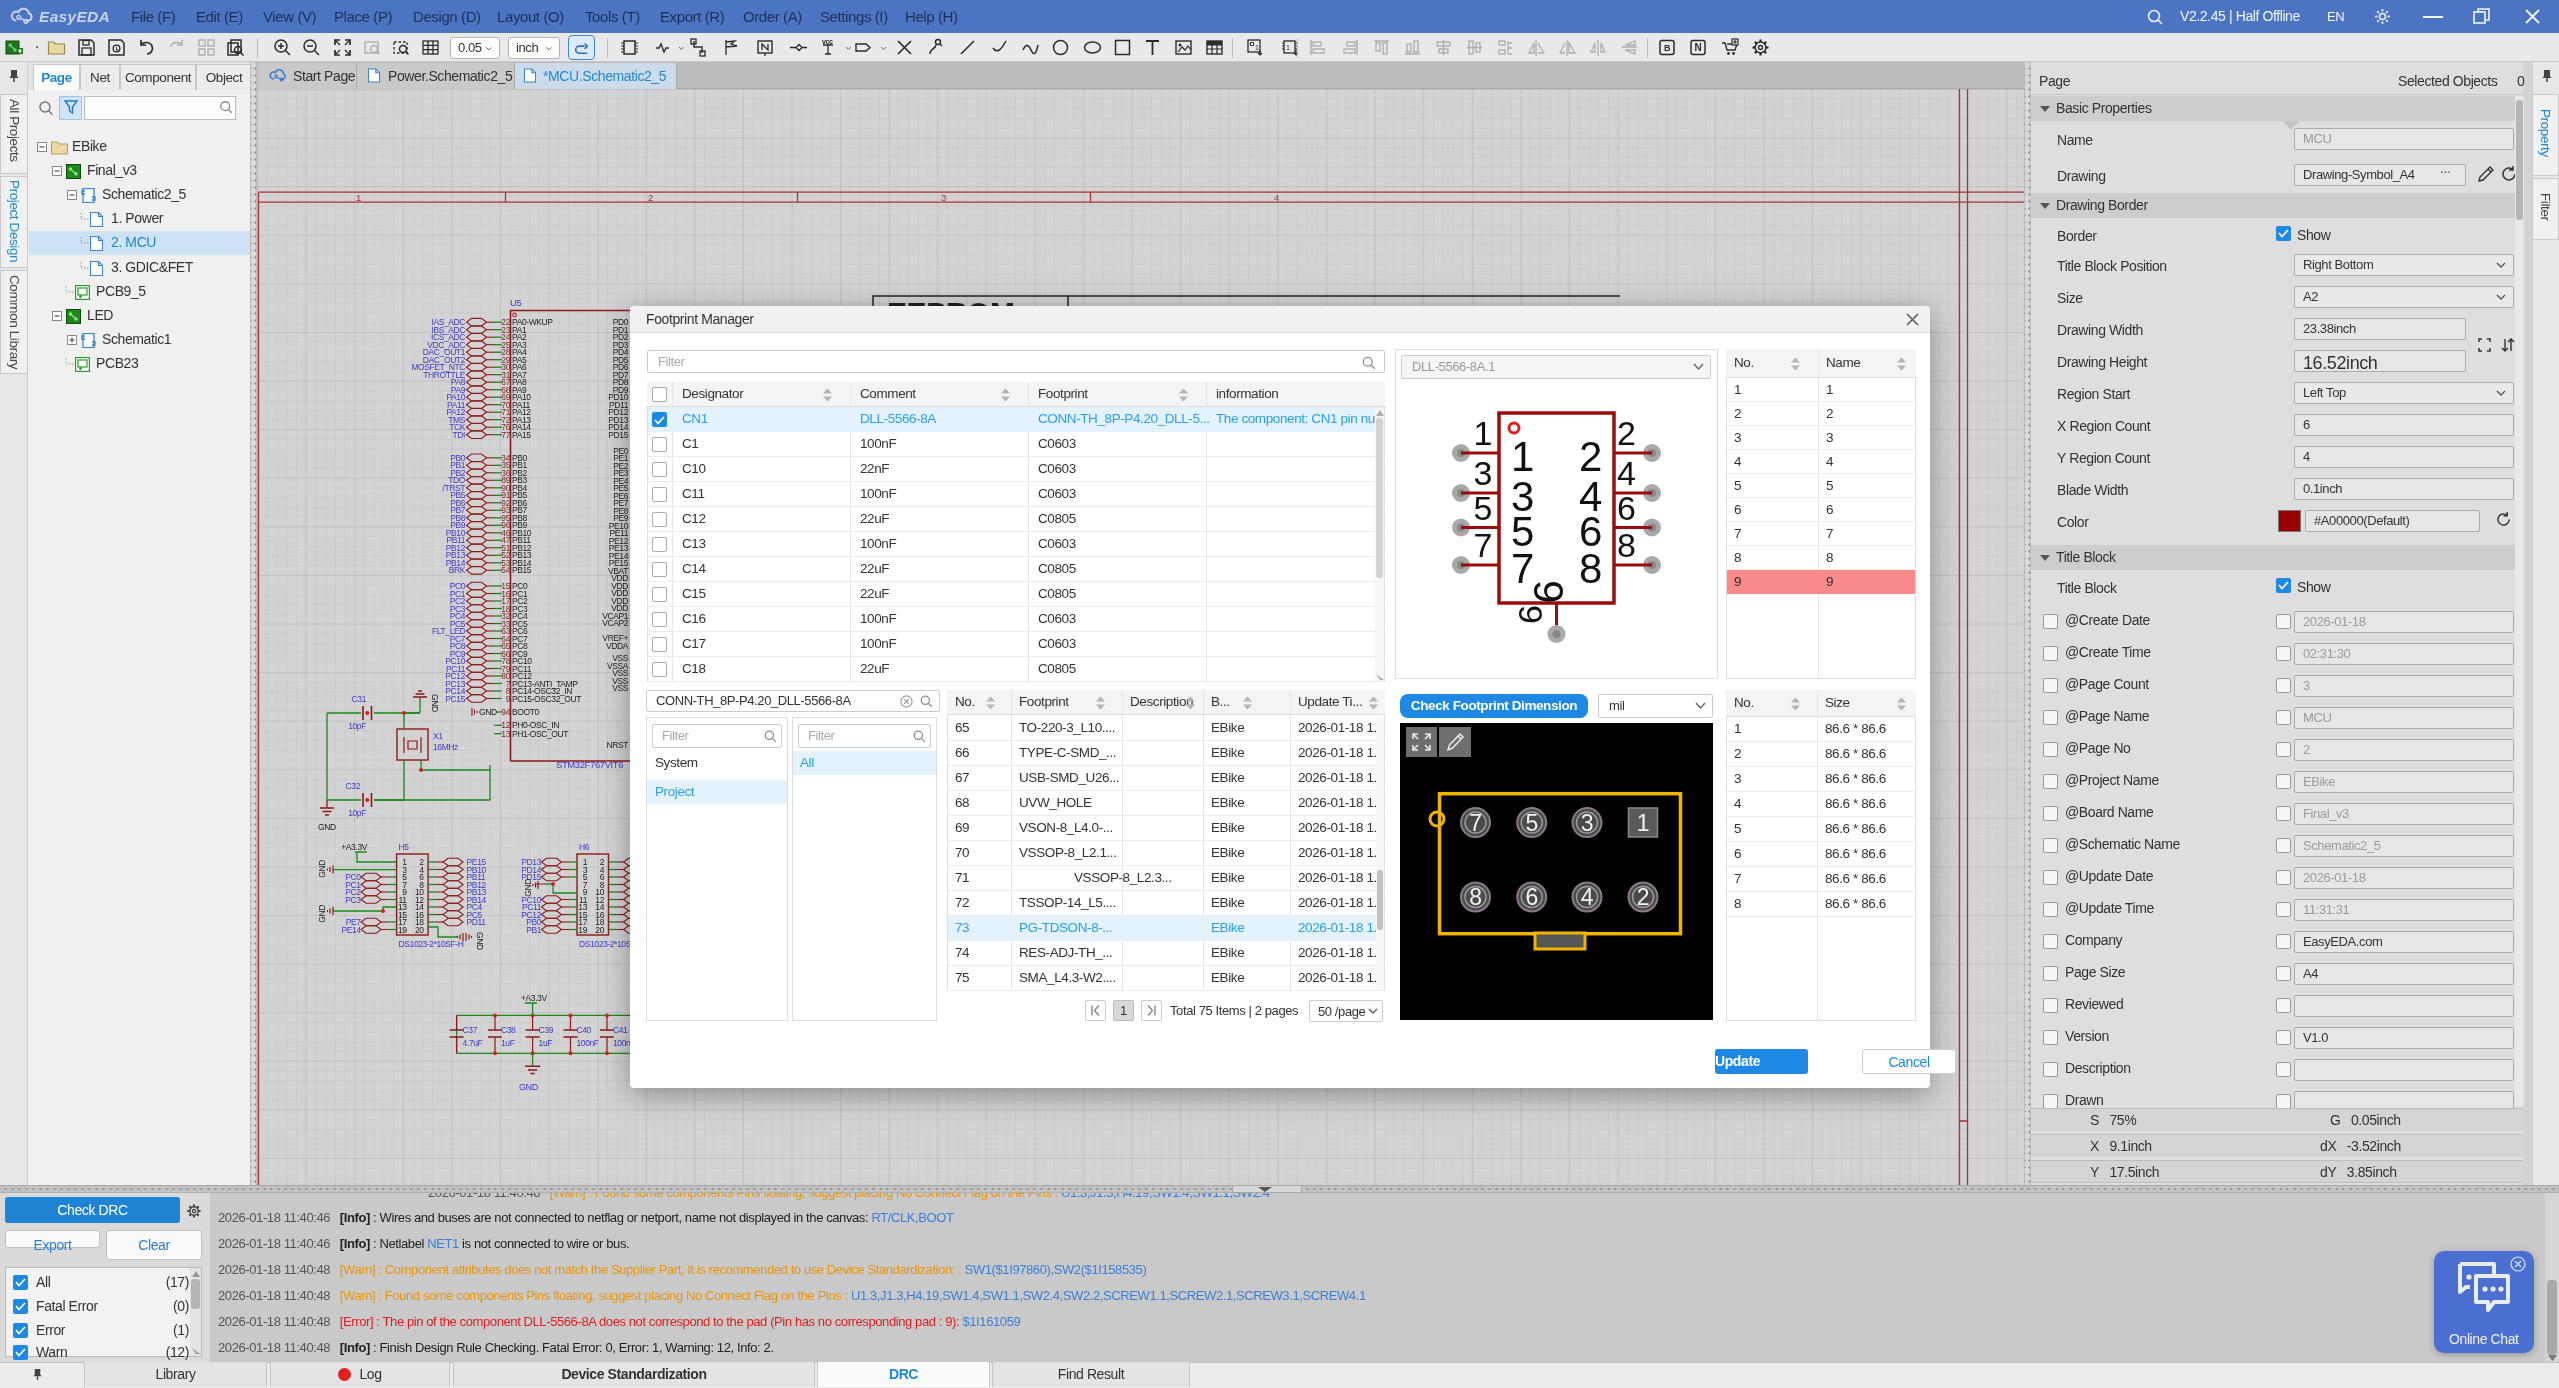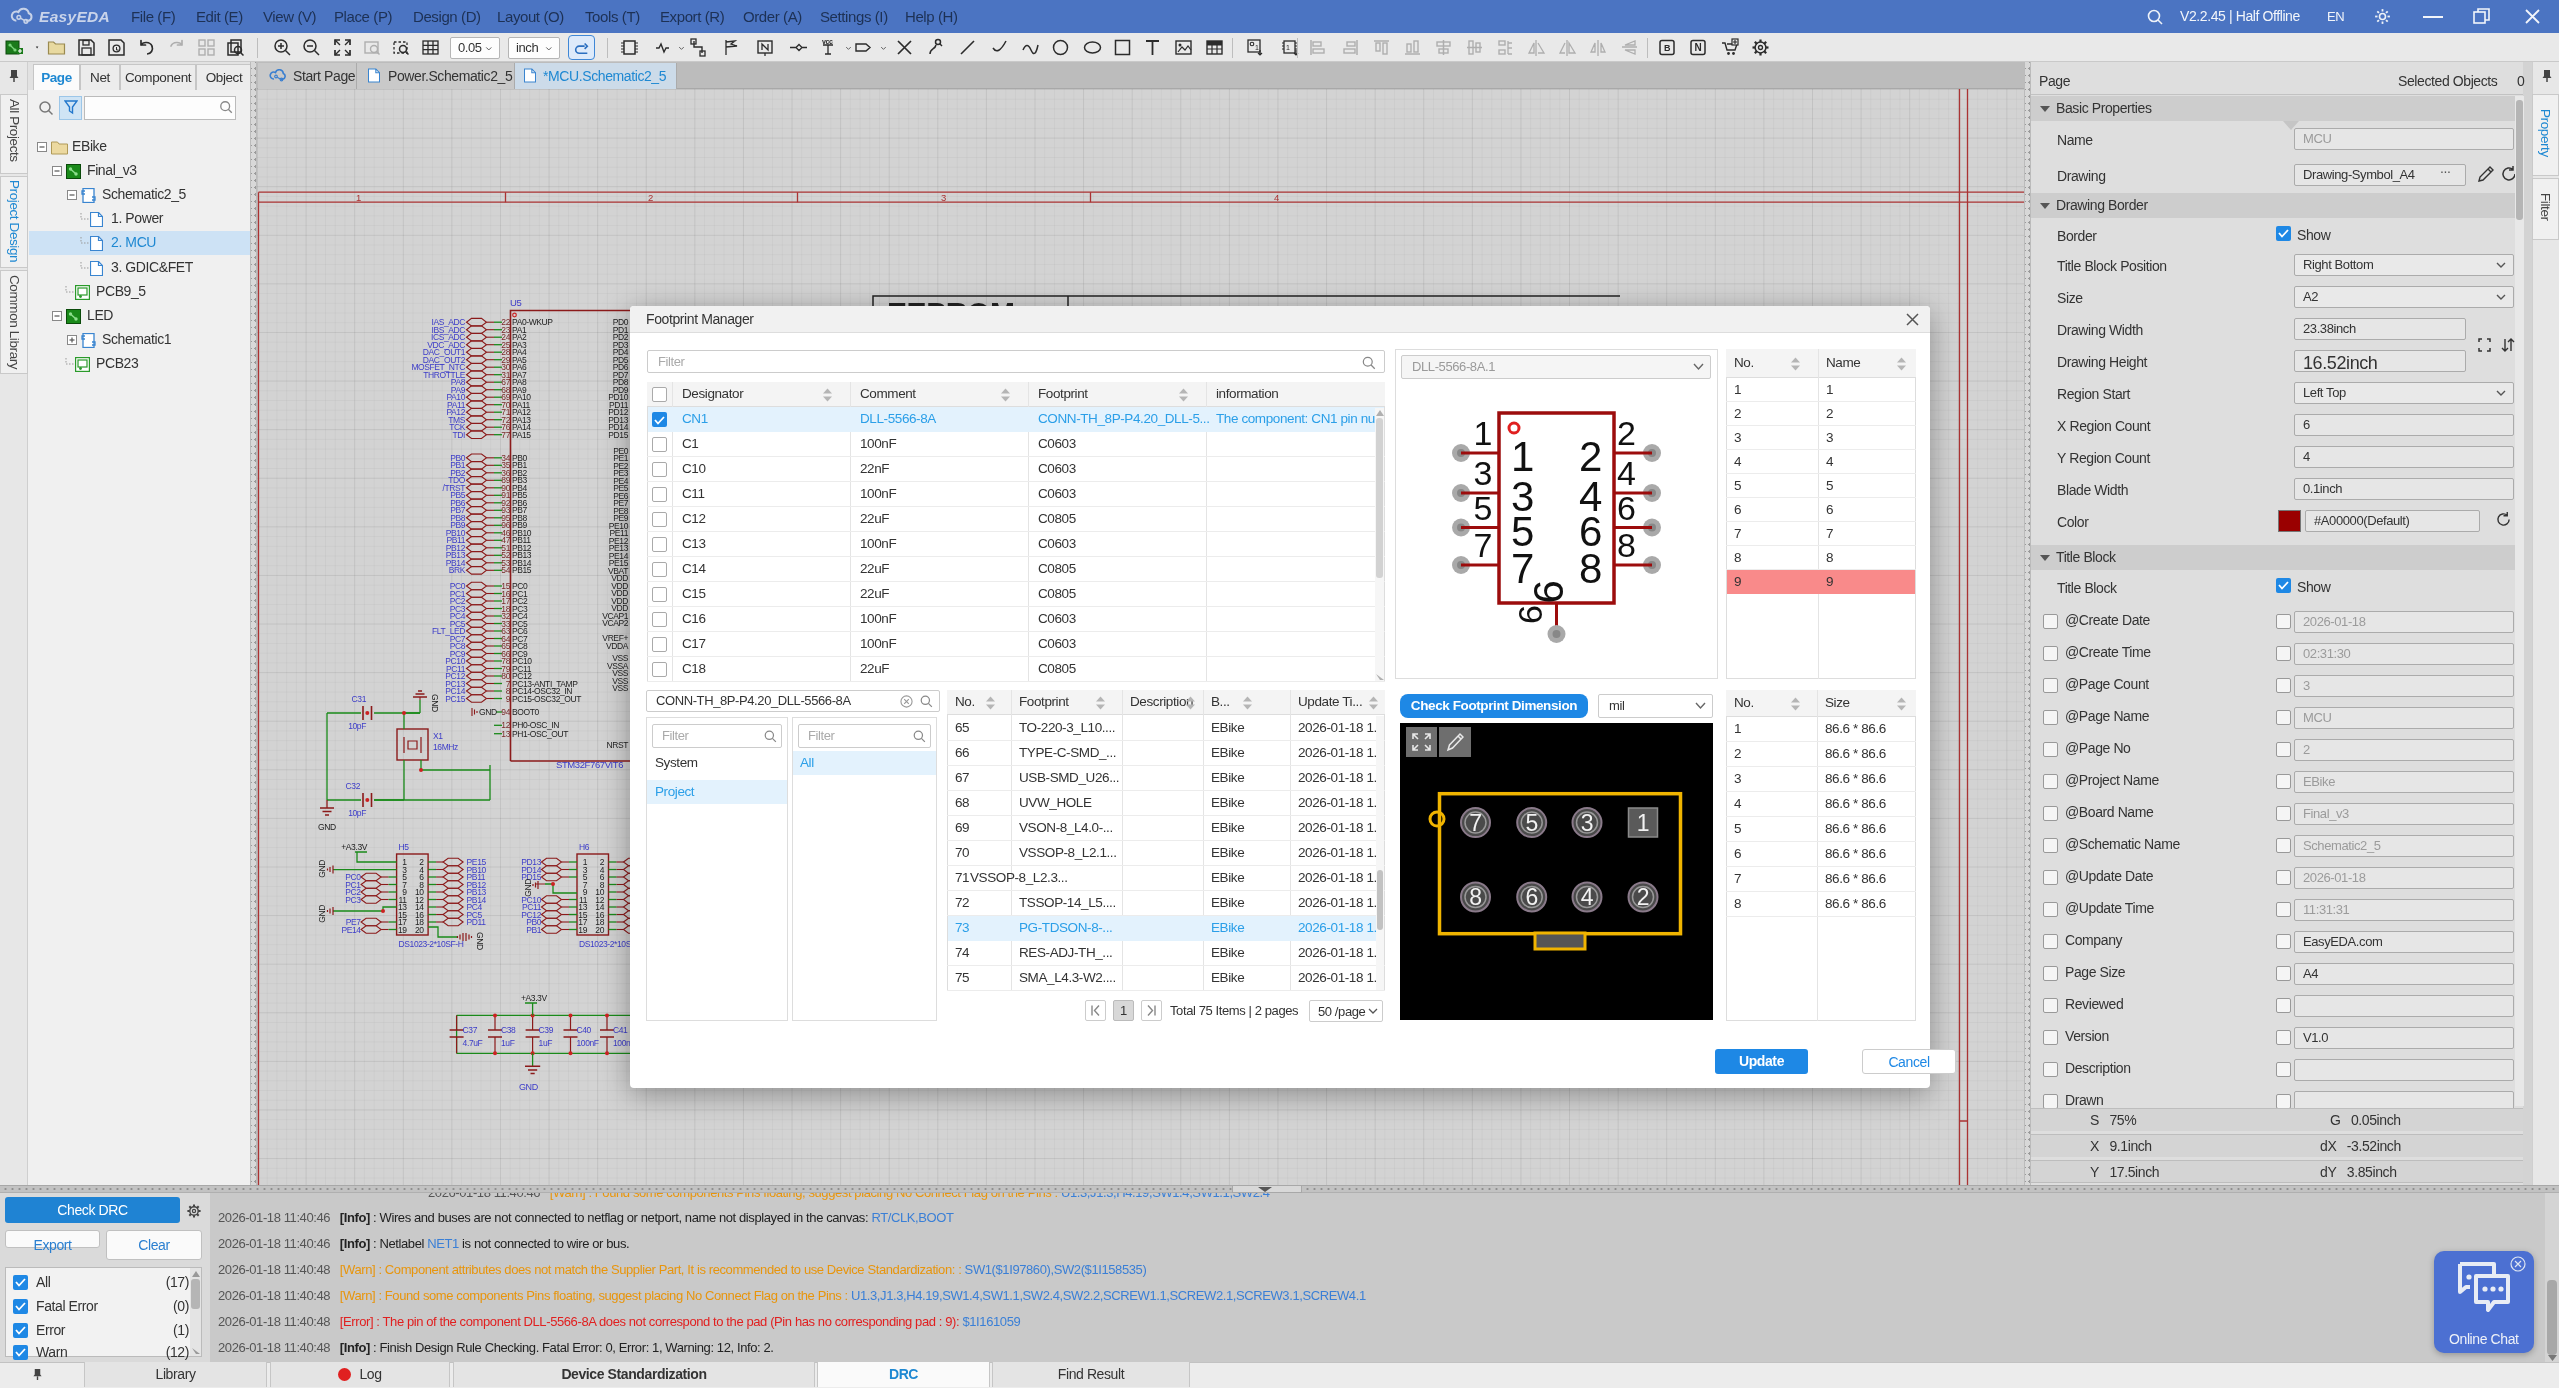--- a/index.html
+++ b/index.html
@@ -1509,21 +1509,21 @@
 <div class="abs" style="left:1019px;top:820px;white-space:nowrap;font-size:13.5px;color:#333;">VSON-8_L4.0-...</div>
 <div class="abs" style="left:1211px;top:820px;white-space:nowrap;font-size:13.5px;color:#333;">EBike</div>
 <div class="abs" style="left:1298px;top:820px;white-space:nowrap;font-size:13.5px;color:#333;">2026-01-18 1...</div>
 <div class="abs" style="left:947px;top:865px;width:438px;height:1px;background:#ececec;"></div>
 <div class="abs" style="left:955px;top:845px;white-space:nowrap;font-size:13.5px;color:#333;">70</div>
 <div class="abs" style="left:1019px;top:845px;white-space:nowrap;font-size:13.5px;color:#333;">VSSOP-8_L2.1...</div>
 <div class="abs" style="left:1211px;top:845px;white-space:nowrap;font-size:13.5px;color:#333;">EBike</div>
 <div class="abs" style="left:1298px;top:845px;white-space:nowrap;font-size:13.5px;color:#333;">2026-01-18 1...</div>
 <div class="abs" style="left:947px;top:890px;width:438px;height:1px;background:#ececec;"></div>
 <div class="abs" style="left:955px;top:870px;white-space:nowrap;font-size:13.5px;color:#333;">71</div>
-<div class="abs" style="left:970px;top:870px;white-space:nowrap;font-size:13.5px;color:#333;">VSSOP-8_L2.3...</div>
+<div class="abs" style="left:1074px;top:870px;white-space:nowrap;font-size:13.5px;color:#333;">VSSOP-8_L2.3...</div>
 <div class="abs" style="left:1211px;top:870px;white-space:nowrap;font-size:13.5px;color:#333;">EBike</div>
 <div class="abs" style="left:1298px;top:870px;white-space:nowrap;font-size:13.5px;color:#333;">2026-01-18 1...</div>
 <div class="abs" style="left:947px;top:915px;width:438px;height:1px;background:#ececec;"></div>
 <div class="abs" style="left:955px;top:895px;white-space:nowrap;font-size:13.5px;color:#333;">72</div>
 <div class="abs" style="left:1019px;top:895px;white-space:nowrap;font-size:13.5px;color:#333;">TSSOP-14_L5....</div>
 <div class="abs" style="left:1211px;top:895px;white-space:nowrap;font-size:13.5px;color:#333;">EBike</div>
 <div class="abs" style="left:1298px;top:895px;white-space:nowrap;font-size:13.5px;color:#333;">2026-01-18 1...</div>
 <div class="abs" style="left:948px;top:916px;width:436px;height:25px;background:#e3f2fd;"></div>
 <div class="abs" style="left:955px;top:920px;white-space:nowrap;font-size:13.5px;color:#2b9fe8;">73</div>
 <div class="abs" style="left:1019px;top:920px;white-space:nowrap;font-size:13.5px;color:#2b9fe8;">PG-TDSON-8-...</div>
@@ -1722,13 +1722,13 @@
 <div class="abs" style="left:1825px;top:821px;white-space:nowrap;font-size:13.5px;color:#333;">86.6 * 86.6</div>
 <div class="abs" style="left:1726px;top:866px;width:190px;height:1px;background:#ececec;"></div>
 <div class="abs" style="left:1734px;top:846px;white-space:nowrap;font-size:13.5px;color:#333;">6</div>
 <div class="abs" style="left:1825px;top:846px;white-space:nowrap;font-size:13.5px;color:#333;">86.6 * 86.6</div>
 <div class="abs" style="left:1726px;top:891px;width:190px;height:1px;background:#ececec;"></div>
 <div class="abs" style="left:1734px;top:871px;white-space:nowrap;font-size:13.5px;color:#333;">7</div>
 <div class="abs" style="left:1825px;top:871px;white-space:nowrap;font-size:13.5px;color:#333;">86.6 * 86.6</div>
 <div class="abs" style="left:1726px;top:916px;width:190px;height:1px;background:#ececec;"></div>
 <div class="abs" style="left:1734px;top:896px;white-space:nowrap;font-size:13.5px;color:#333;">8</div>
 <div class="abs" style="left:1825px;top:896px;white-space:nowrap;font-size:13.5px;color:#333;">86.6 * 86.6</div>
-<div class="abs" style="left:1715px;top:1049px;width:93px;height:25px;background:#1e88e5;border-radius:3px;color:#fff;font-size:14px;font-weight:bold;text-align:center;padding-top:4px;">Update</div>
+<div class="abs" style="left:1715px;top:1049px;width:93px;height:25px;background:#1e88e5;border-radius:3px;color:#fff;font-size:14px;font-weight:bold;text-align:left;padding-top:4px;">Update</div>
 <div class="abs" style="left:1818px;top:1049px;width:94px;height:25px;background:#fff;border:1px solid #ccc;border-radius:3px;color:#1e88e5;font-size:14px;text-align:center;padding-top:4px;margin-left:44px;">Cancel</div>
 </body></html>

